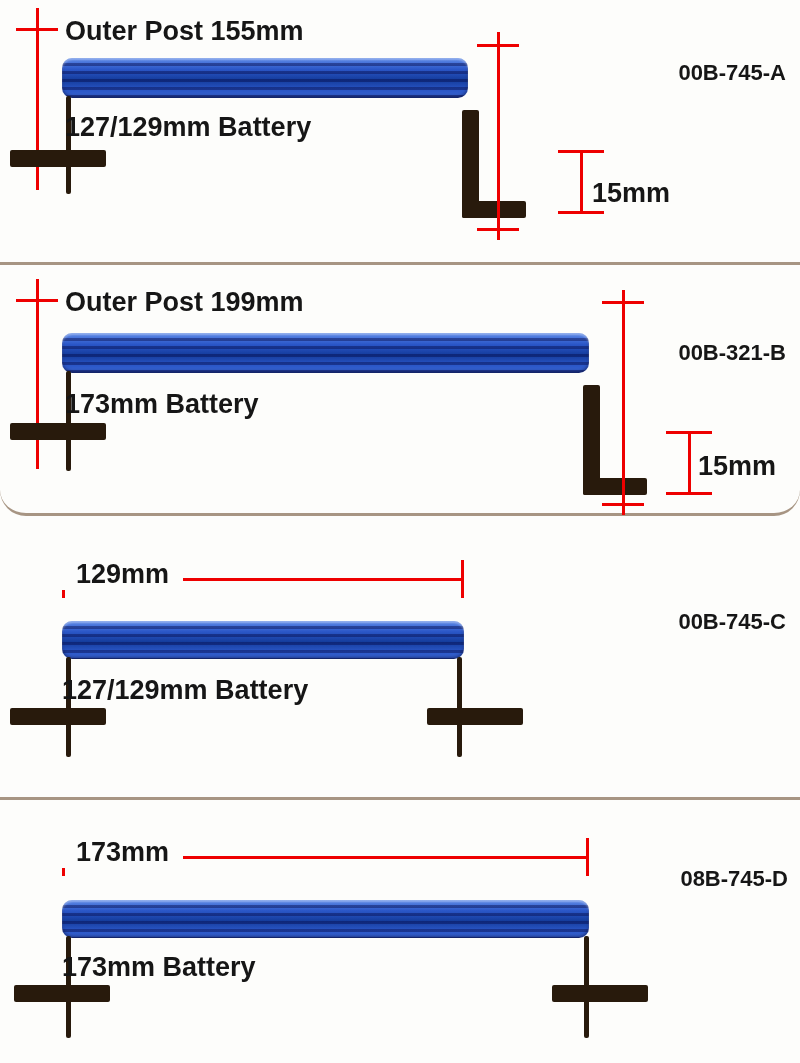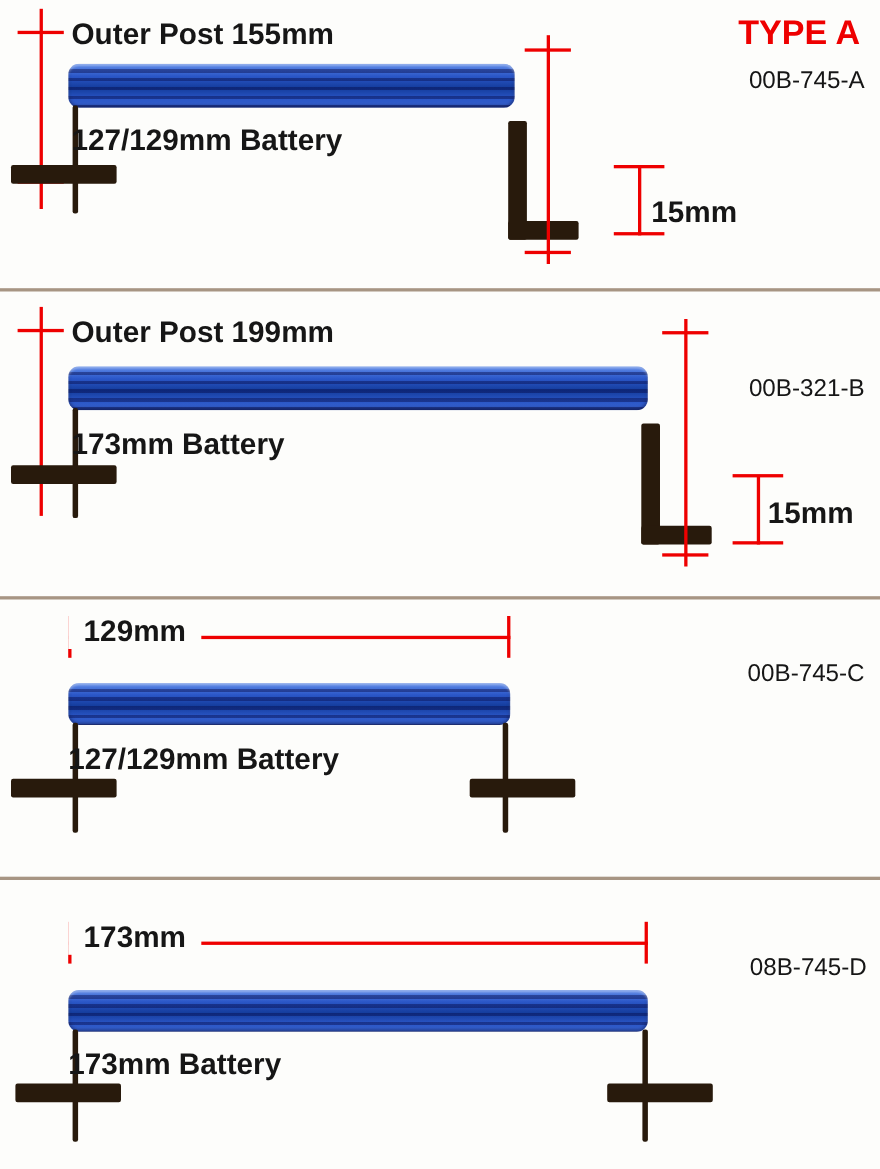--- a/index.html
+++ b/index.html
@@ -5,34 +5,34 @@
   * { margin:0; padding:0; box-sizing:border-box; }
   html,body { width:800px; height:1063px; }
   body {
     background:#fdfdfb;
     font-family:"Liberation Sans", sans-serif;
     overflow:hidden;
   }
   .page { position:relative; width:800px; height:1063px; background:#fdfdfb; }
   .panel { position:absolute; left:0; width:800px; }
   .panel-a { top:0;    height:265px; border-bottom:3px solid #a79583; }
-  .panel-b { top:265px; height:280px; border-bottom:3px solid #a79583; }
+  .panel-b { top:265px; height:251px; border-bottom:3px solid #a79583;border-radius:26px; }
   .panel-c { top:545px; height:255px; border-bottom:3px solid #a79583; }
   .panel-d { top:800px; height:312px; }
 
   .lbl {
     position:absolute; font-weight:bold; color:#161616;
     font-size:27px; text-align:left; white-space:nowrap;
   }
   .type-lbl {
     position:absolute; font-weight:bold; color:#ee0000;
     font-size:31px; white-space:nowrap;
   }
   .part-lbl {
-    position:absolute; font-weight:normal; color:#161616;
+    position:absolute; font-weight:bold; color:#161616;
     font-size:22px; white-space:nowrap;margin-left:28px;
   }
   .bar {
     position:absolute; border-radius:10px;
     background:
       repeating-linear-gradient(180deg, rgba(8,14,80,0) 0 5px, rgba(6,12,76,0.45) 5px 8px),
       linear-gradient(180deg, #5e8ae8 0%, #2b57c8 28%, #143c9c 55%, #2a56c6 80%, #3a66d4 100%);
     box-shadow: inset 0 2px 2px rgba(255,255,255,.35), inset 0 -2px 3px rgba(0,0,40,.45);
   }
   .dark { position:absolute; background:#281a0c; border-radius:2px; }
@@ -64,21 +64,20 @@
 
     <div class="red-v" style="left:497px;top:32px;height:208px"></div>
     <div class="red-h" style="left:477px;top:44px;width:42px"></div>
     <div class="red-h" style="left:477px;top:228px;width:42px"></div>
 
     <div class="red-v" style="left:580px;top:152px;height:62px"></div>
     <div class="red-h" style="left:558px;top:150px;width:46px"></div>
     <div class="red-h" style="left:558px;top:211px;width:46px"></div>
     <div class="lbl" style="left:592px;top:178px;text-align:left">15mm</div>
 
-    <div class="type-lbl" style="right:18px;top:12px">TYPE A</div>
     <div class="part-lbl" style="right:14px;top:60px">00B-745-A</div>
   </section>
 
   <section class="panel panel-b">
     <div class="red-v" style="left:36px;top:14px;height:190px"></div>
     <div class="red-h" style="left:16px;top:34px;width:42px"></div>
     <div class="red-h" style="left:16px;top:170px;width:42px"></div>
 
     <div class="lbl" style="left:65px;top:22px;width:530px">Outer Post 199mm</div>
 
@@ -113,21 +112,21 @@
     <div class="bar" style="left:62px;top:76px;width:402px;height:38px"></div>
 
     <div class="dark" style="left:66px;top:112px;width:5px;height:100px"></div>
     <div class="dark" style="left:10px;top:163px;width:96px;height:17px"></div>
 
     <div class="dark" style="left:457px;top:112px;width:5px;height:100px"></div>
     <div class="dark" style="left:427px;top:163px;width:96px;height:17px"></div>
 
     <div class="lbl" style="left:62px;top:130px;width:402px">127/129mm Battery</div>
 
-    <div class="part-lbl" style="right:14px;top:54px">00B-745-C</div>
+    <div class="part-lbl" style="right:14px;top:64px">00B-745-C</div>
   </section>
 
   <section class="panel panel-d">
     <div class="red-h" style="left:62px;top:56px;width:527px"></div>
     <div class="red-v" style="left:62px;top:38px;height:38px"></div>
     <div class="red-v" style="left:586px;top:38px;height:38px"></div>
     <div class="lbl" style="left:62px;top:37px;width:527px"><span class="mask">173mm</span></div>
 
     <div class="bar" style="left:62px;top:100px;width:527px;height:38px"></div>
 

